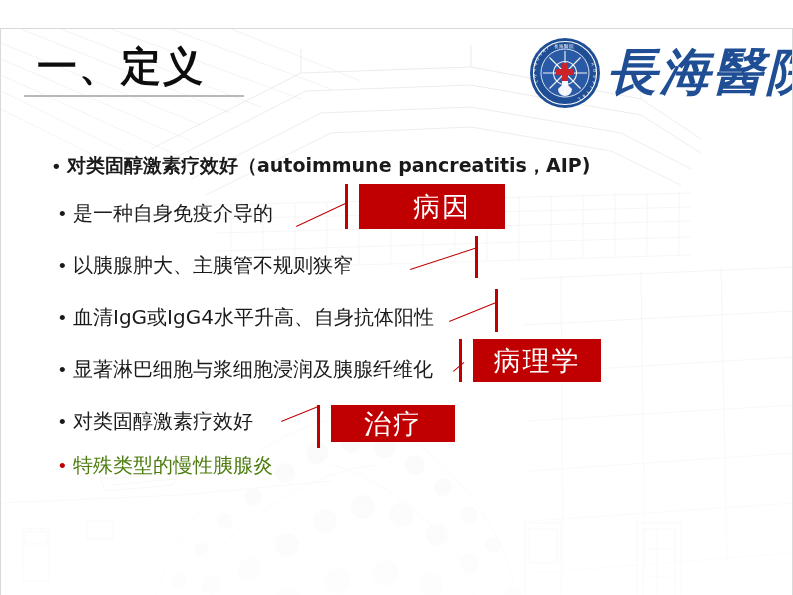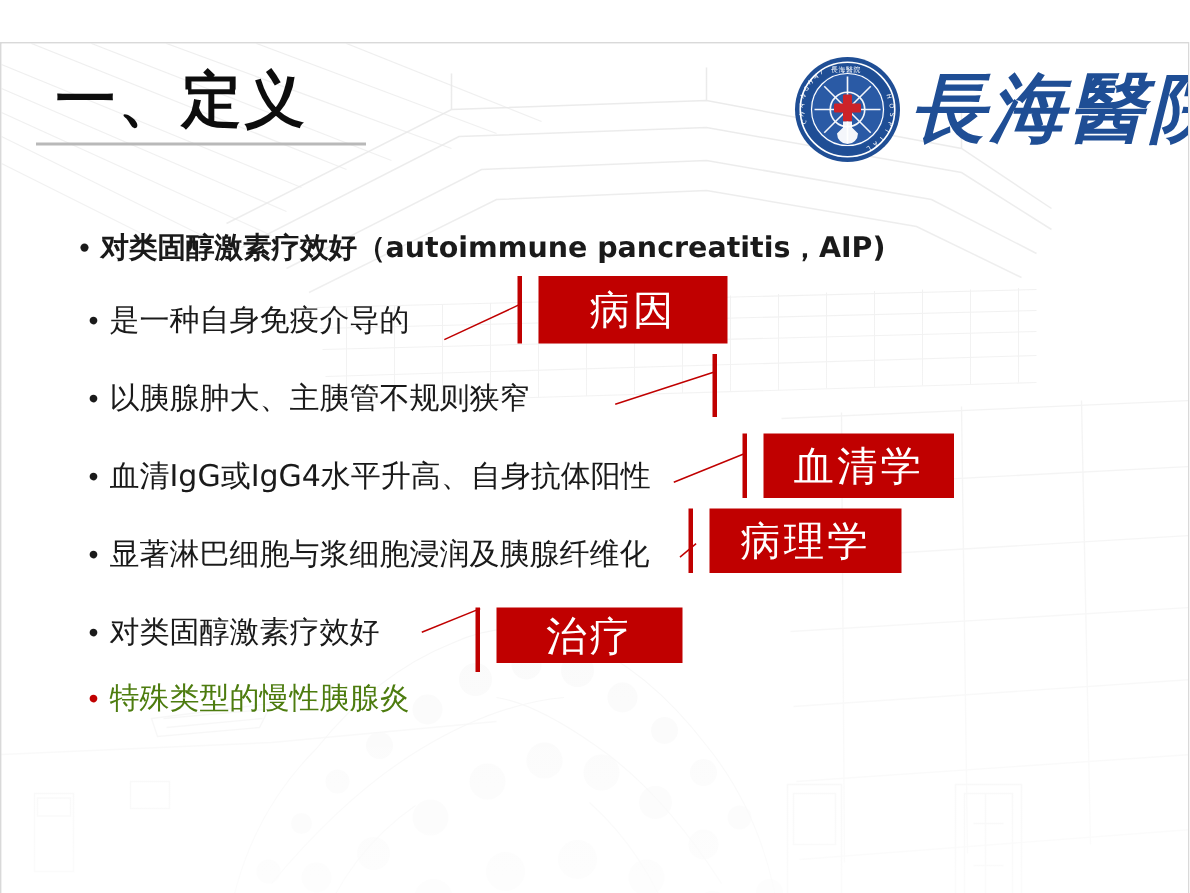--- a/index.html
+++ b/index.html
@@ -138,21 +138,21 @@
     background: #c00000;
   }
   .lead {
     position: absolute;
     height: 0;
     border-top: 1.6px solid #c00000;
     transform-origin: 0 0;
   }
 
   
-  #box-cause    { left: 358px; top: 155px; width: 126px; height: 45px; }
+  #box-cause    { left: 358px; top: 155px; width: 126px; height: 45px; padding-left: 20px; }
   #tick-cause   { left: 344px; top: 155px; height: 45px; }
   #box-imaging  { left: 490px; top: 207px; width: 126px; height: 42px; }
   #tick-imaging { left: 474px; top: 207px; height: 42px; }
   #box-serum    { left: 508px; top: 260px; width: 127px; height: 43px; }
   #tick-serum   { left: 494px; top: 260px; height: 43px; }
   #box-path     { left: 472px; top: 310px; width: 128px; height: 43px; }
   #tick-path    { left: 458px; top: 310px; height: 43px; }
   #box-treat    { left: 330px; top: 376px; width: 124px; height: 37px; }
   #tick-treat   { left: 316px; top: 376px; height: 43px; }
 
@@ -389,21 +389,20 @@
 
   <div class="lead" id="lead-cause"></div>
   <div class="tick" id="tick-cause"></div>
   <div class="cbox" id="box-cause">病因</div>
 
   <div class="lead" id="lead-imaging"></div>
   <div class="tick" id="tick-imaging"></div>
 
   <div class="lead" id="lead-serum"></div>
   <div class="tick" id="tick-serum"></div>
-  <div class="cbox" id="box-serum">血清学</div>
 
   <div class="lead" id="lead-path"></div>
   <div class="tick" id="tick-path"></div>
   <div class="cbox" id="box-path">病理学</div>
 
   <div class="lead" id="lead-treat"></div>
   <div class="tick" id="tick-treat"></div>
   <div class="cbox" id="box-treat">治疗</div>
 
 </div>

